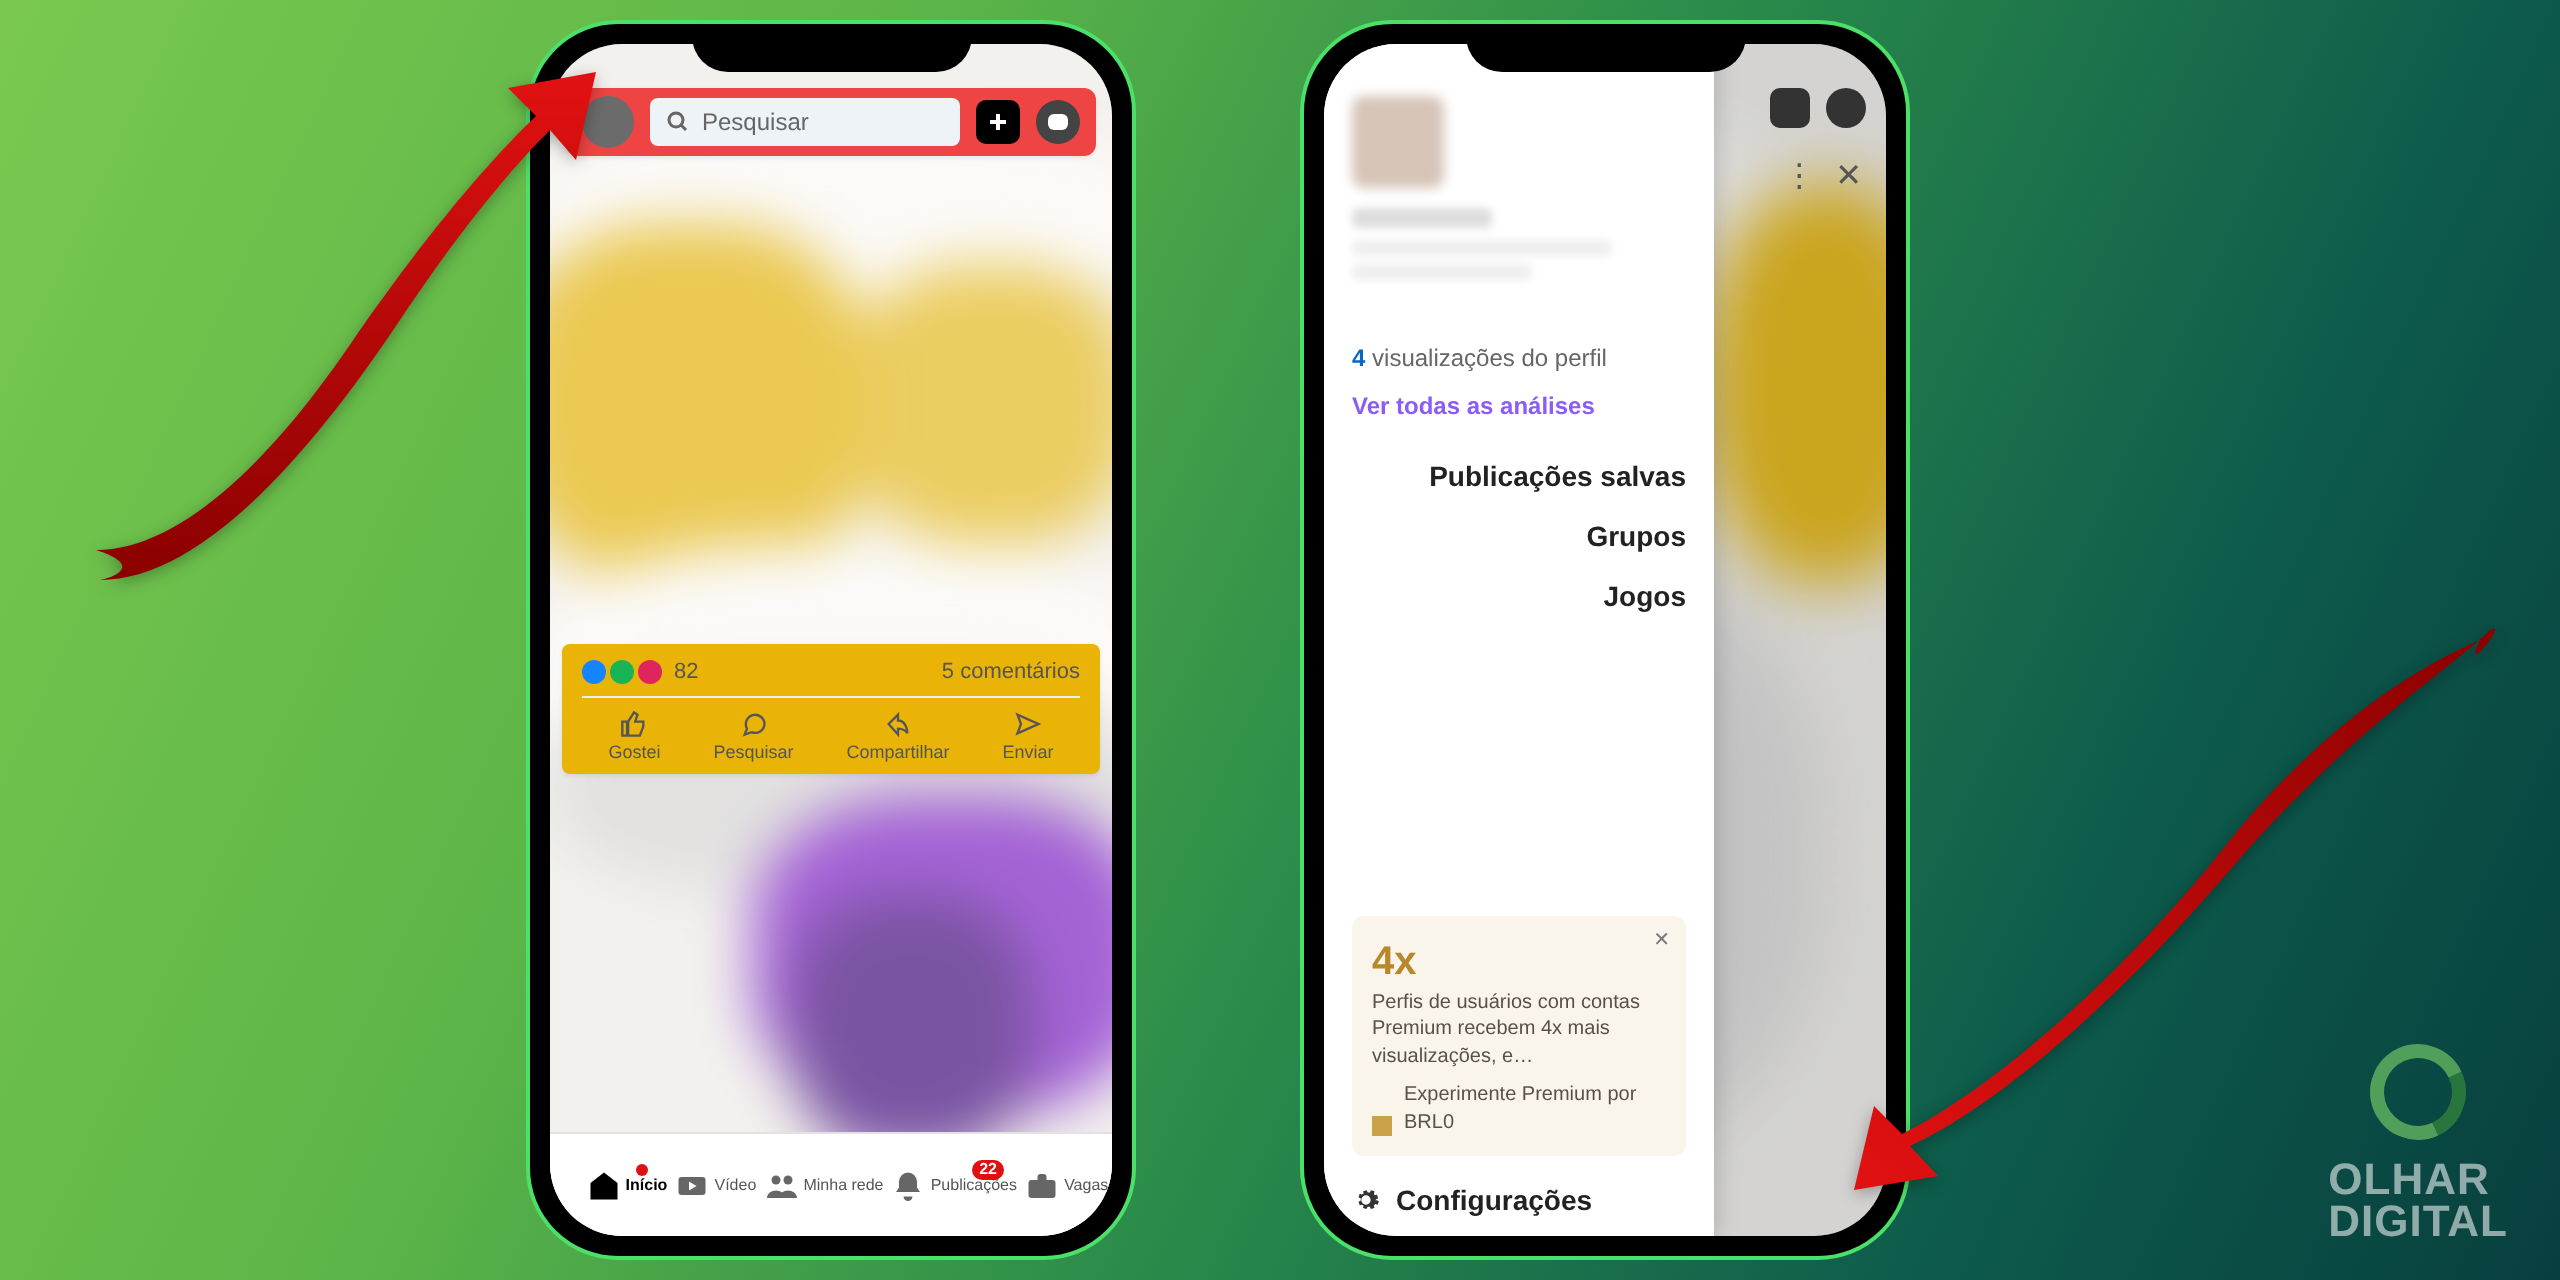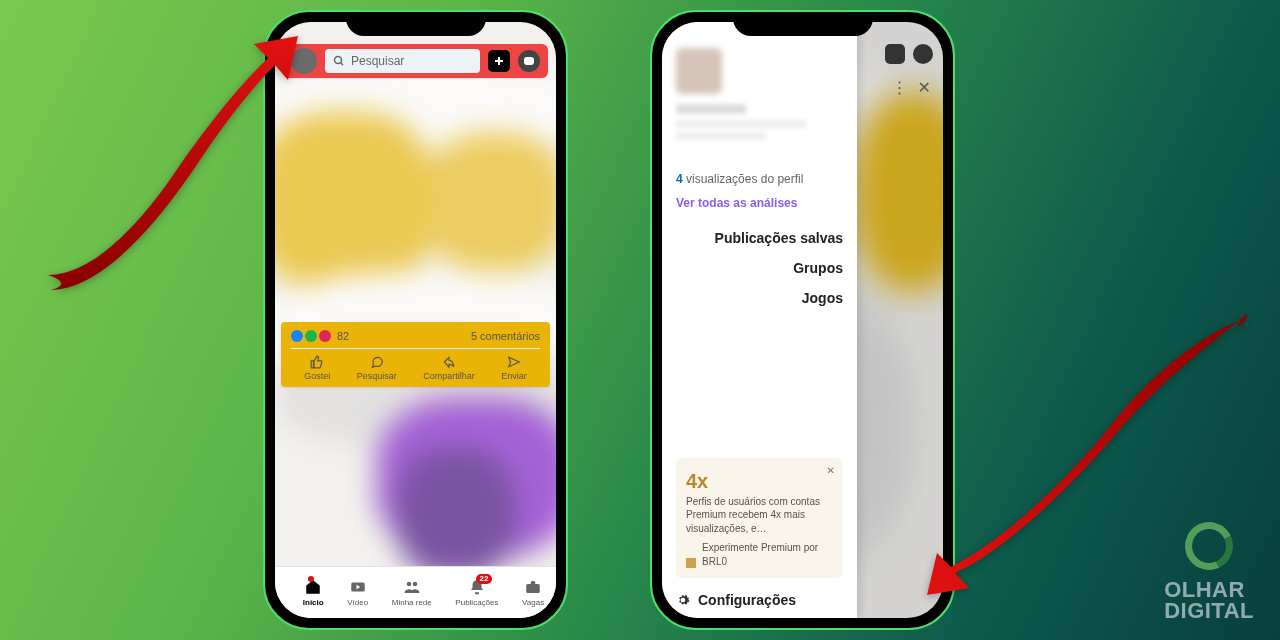--- a/index.html
+++ b/index.html
@@ -99,21 +99,21 @@
   .actions{display:flex;justify-content:space-around;border-top:1px solid #eee;padding-top:6px;align-items:flex-end;}
   .act{display:flex;flex-direction:column;align-items:center;gap:2px;font-size:9px;color:#555;}
   .act svg{width:14px;height:14px;fill:none;stroke:#555;stroke-width:2;}
 
   
   .bottomnav{
     position:absolute;left:0;right:0;bottom:0;height:52px;background:#fff;
     display:flex;justify-content:space-around;align-items:center;
     border-top:1px solid #e2e2e2;z-index:30;
   }
-  .nav-item{display:flex;flex-direction:column;align-items:center;font-size:8px;color:#555;gap:2px;position:relative;}
+  .nav-item{display:flex;flex-direction:row;align-items:center;font-size:8px;color:#555;gap:2px;position:relative;}
   .nav-item.active{color:#000;font-weight:700;margin-left:16px;}
   .nav-ico{width:18px;height:18px;}
   .badge{
     position:absolute;top:-4px;right:6px;background:#d11;color:#fff;
     font-size:8px;font-weight:700;border-radius:9px;padding:1px 4px;line-height:1;
   }
   .dot{position:absolute;top:-2px;right:10px;width:6px;height:6px;border-radius:50%;background:#d11;}
 
   
   .drawer-scrim{position:absolute;inset:0;background:rgba(120,120,120,.25);z-index:20;}

